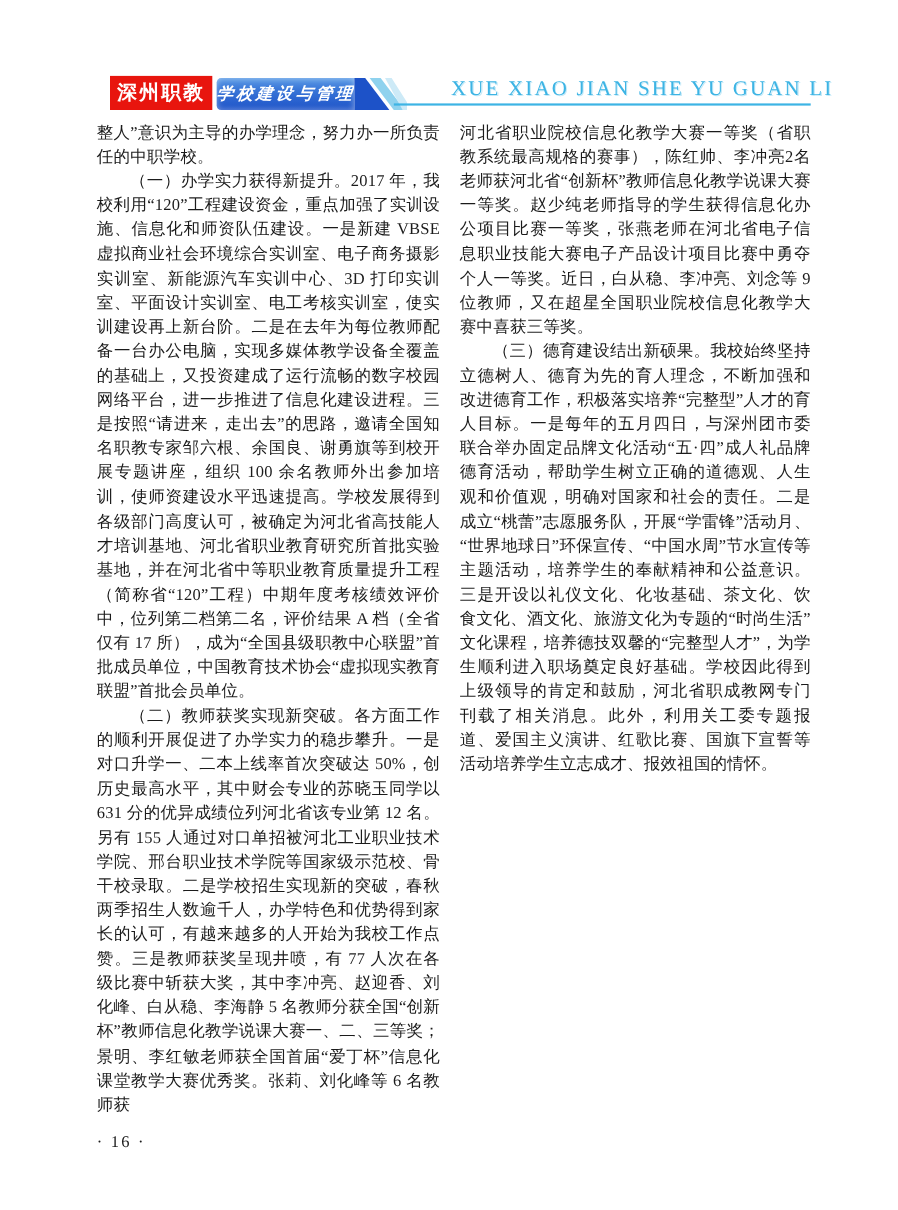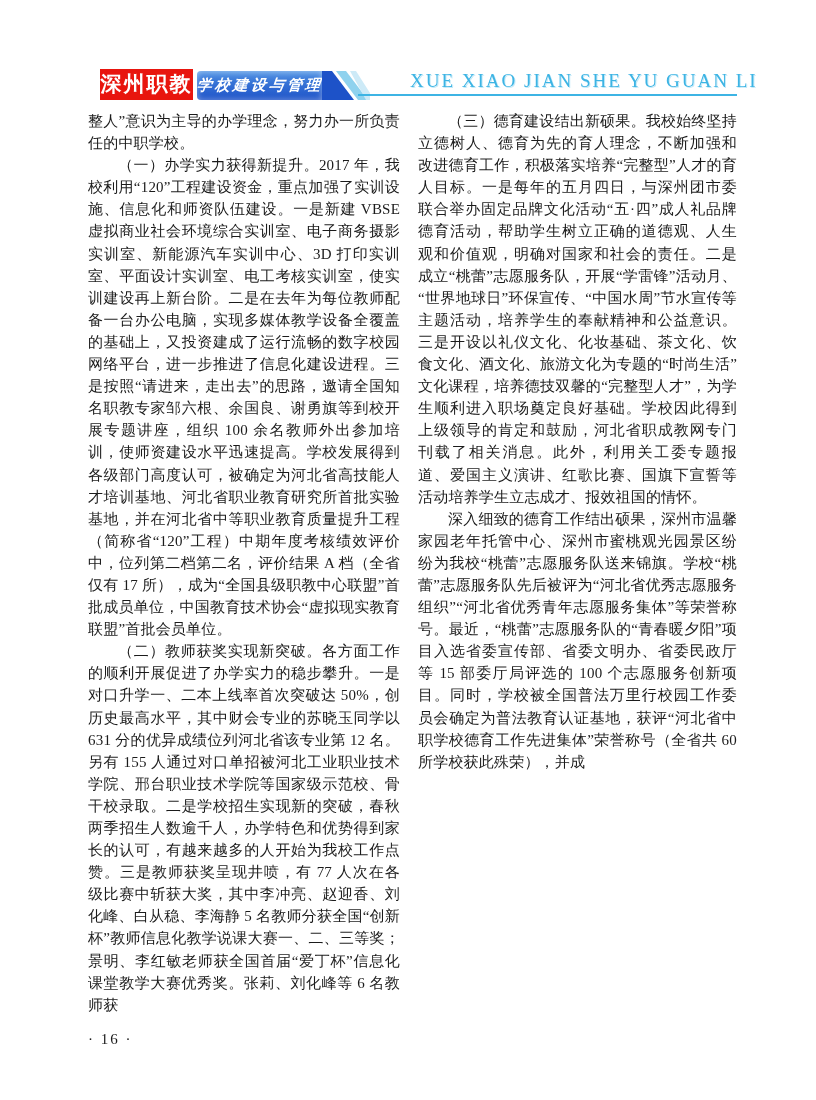--- a/index.html
+++ b/index.html
@@ -21,21 +21,21 @@
     font-family:"Liberation Serif","DejaVu Serif",serif;
     color:var(--text_ink);
   }
 
   
   .brand{
     position:absolute;left:100px;top:69px;
     width:93px;height:31px;
     background:var(--brand_red);
     color:#ffffff;
-    font-size:21px;font-weight:bold;
+    font-size:18px;font-weight:bold;
     letter-spacing:2px;
     text-align:center;line-height:31px;
   }
   .banner{
     position:absolute;left:197px;top:71px;
     width:125px;height:29px;
     background:linear-gradient(180deg,var(--banner_blue_light) 0%,#3a77d8 35%,var(--banner_blue_dark) 100%);
     border-radius:4px 0 0 4px;
     box-shadow:inset 0 0 6px rgba(255,255,255,.45);
     display:flex;align-items:center;justify-content:center;
@@ -116,20 +116,20 @@
     <div class="rule"></div>
   </header>
 
   <main class="columns">
     <section class="col">
         <p class="para">整人”意识为主导的办学理念，努力办一所负责任的中职学校。</p>
         <p class="para indent">（一）办学实力获得新提升。2017 年，我校利用“120”工程建设资金，重点加强了实训设施、信息化和师资队伍建设。一是新建 VBSE 虚拟商业社会环境综合实训室、电子商务摄影实训室、新能源汽车实训中心、3D 打印实训室、平面设计实训室、电工考核实训室，使实训建设再上新台阶。二是在去年为每位教师配备一台办公电脑，实现多媒体教学设备全覆盖的基础上，又投资建成了运行流畅的数字校园网络平台，进一步推进了信息化建设进程。三是按照“请进来，走出去”的思路，邀请全国知名职教专家邹六根、余国良、谢勇旗等到校开展专题讲座，组织 100 余名教师外出参加培训，使师资建设水平迅速提高。学校发展得到各级部门高度认可，被确定为河北省高技能人才培训基地、河北省职业教育研究所首批实验基地，并在河北省中等职业教育质量提升工程（简称省“120”工程）中期年度考核绩效评价中，位列第二档第二名，评价结果 A 档（全省仅有 17 所），成为“全国县级职教中心联盟”首批成员单位，中国教育技术协会“虚拟现实教育联盟”首批会员单位。</p>
         <p class="para indent">（二）教师获奖实现新突破。各方面工作的顺利开展促进了办学实力的稳步攀升。一是对口升学一、二本上线率首次突破达 50%，创历史最高水平，其中财会专业的苏晓玉同学以 631 分的优异成绩位列河北省该专业第 12 名。另有 155 人通过对口单招被河北工业职业技术学院、邢台职业技术学院等国家级示范校、骨干校录取。二是学校招生实现新的突破，春秋两季招生人数逾千人，办学特色和优势得到家长的认可，有越来越多的人开始为我校工作点赞。三是教师获奖呈现井喷，有 77 人次在各级比赛中斩获大奖，其中李冲亮、赵迎香、刘化峰、白从稳、李海静 5 名教师分获全国“创新杯”教师信息化教学说课大赛一、二、三等奖；景明、李红敏老师获全国首届“爱丁杯”信息化课堂教学大赛优秀奖。张莉、刘化峰等 6 名教师获</p>
       </section>
     <section class="col">
+        <p class="para">河北省职业院校信息化教学大赛一等奖（省职教系统最高规格的赛事），陈红帅、李冲亮2名老师获河北省“创新杯”教师信息化教学说课大赛一等奖。赵少纯老师指导的学生获得信息化办公项目比赛一等奖，张燕老师在河北省电子信息职业技能大赛电子产品设计项目比赛中勇夺个人一等奖。近日，白从稳、李冲亮、刘念等 9 位教师，又在超星全国职业院校信息化教学大赛中喜获三等奖。</p>
         <p class="para indent">（三）德育建设结出新硕果。我校始终坚持立德树人、德育为先的育人理念，不断加强和改进德育工作，积极落实培养“完整型”人才的育人目标。一是每年的五月四日，与深州团市委联合举办固定品牌文化活动“五·四”成人礼品牌德育活动，帮助学生树立正确的道德观、人生观和价值观，明确对国家和社会的责任。二是成立“桃蕾”志愿服务队，开展“学雷锋”活动月、“世界地球日”环保宣传、“中国水周”节水宣传等主题活动，培养学生的奉献精神和公益意识。三是开设以礼仪文化、化妆基础、茶文化、饮食文化、酒文化、旅游文化为专题的“时尚生活”文化课程，培养德技双馨的“完整型人才”，为学生顺利进入职场奠定良好基础。学校因此得到上级领导的肯定和鼓励，河北省职成教网专门刊载了相关消息。此外，利用关工委专题报道、爱国主义演讲、红歌比赛、国旗下宣誓等活动培养学生立志成才、报效祖国的情怀。</p>
-        <p class="para indent">深入细致的德育工作结出硕果，深州市温馨家园老年托管中心、深州市蜜桃观光园景区纷纷为我校“桃蕾”志愿服务队送来锦旗。学校“桃蕾”志愿服务队先后被评为“河北省优秀志愿服务组织”“河北省优秀青年志愿服务集体”等荣誉称号。最近，“桃蕾”志愿服务队的“青春暖夕阳”项目入选省委宣传部、省委文明办、省委民政厅等 15 部委厅局评选的 100 个志愿服务创新项目。同时，学校被全国普法万里行校园工作委员会确定为普法教育认证基地，获评“河北省中职学校德育工作先进集体”荣誉称号（全省共 60 所学校获此殊荣），并成</p>
       </section>
   </main>
 
   <span class="pagenum">· 16 ·</span>
 
 </div>
 
 </body></html>

